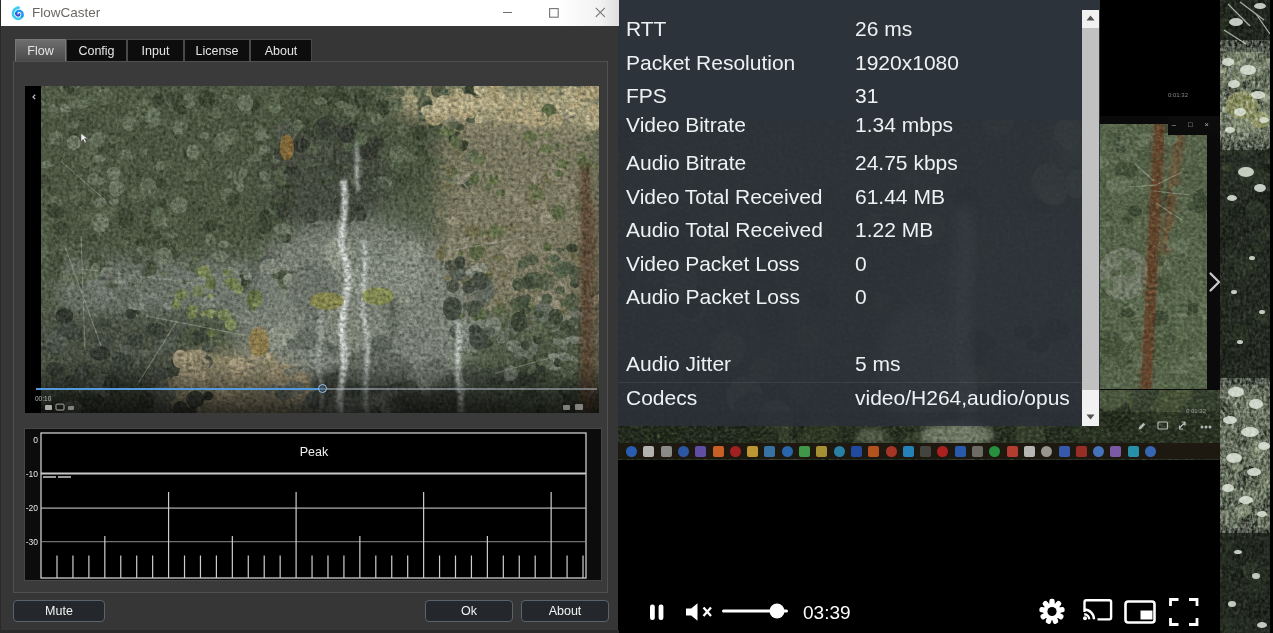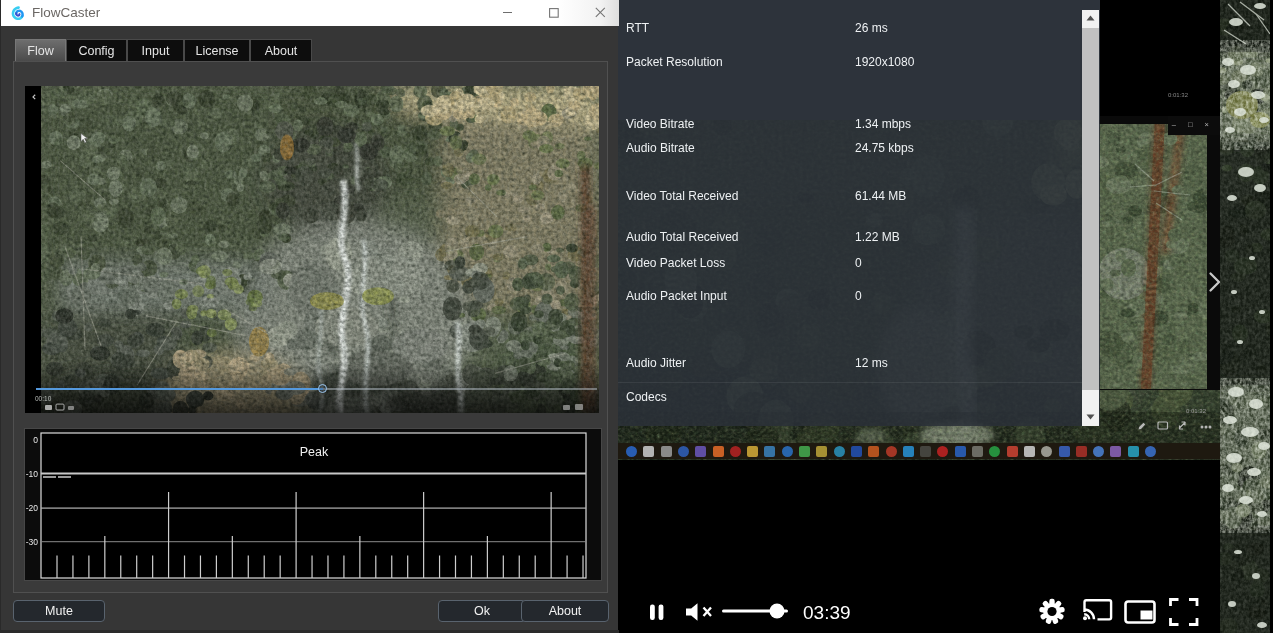--- a/index.html
+++ b/index.html
@@ -627,31 +627,32 @@
         <g transform="translate(551,6)" fill="none" stroke="#fff" stroke-width="2.8">
           <path d="M1.5 8 v-6.5 h8"></path>
           <path d="M20 1.5 h8 v6.5"></path>
           <path d="M28 20 v6.5 h-8"></path>
           <path d="M9.5 26.5 h-8 v-6.5"></path>
         </g>
       </svg></div>
 
   <div class="abs" id="stats" style="left:618px;top:0;width:481.5px;height:425.5px;background:rgba(42,48,56,0.87);color:#eef1f3;">
     <div class="abs" style="left:0;top:0;width:100%;height:120px;background:#2d333b;"></div>
-    <div id="statrows" class="abs" style="left:0;top:0;width:100%;height:100%;font-size:12px;">
+    <div id="statrows" class="abs" style="left:0;top:0;width:100%;height:100%;font-size:21px;">
         <div class="srow" style="top:12px"><span>RTT</span><span class="v">26 ms</span></div>
         <div class="srow" style="top:45.5px"><span>Packet Resolution</span><span class="v">1920x1080</span></div>
+        <div class="srow" style="top:79px"><span>FPS</span><span class="v">31</span></div>
         <div class="srow" style="top:108px"><span>Video Bitrate</span><span class="v">1.34 mbps</span></div>
-        <div class="srow" style="top:132px"><span>Audio Bitrate</span><span class="v">24.75 kbps</span></div>
+        <div class="srow" style="top:146px"><span>Audio Bitrate</span><span class="v">24.75 kbps</span></div>
         <div class="srow" style="top:179.5px"><span>Video Total Received</span><span class="v">61.44 MB</span></div>
-        <div class="srow" style="top:221px"><span>Audio Total Received</span><span class="v">1.22 MB</span></div>
+        <div class="srow" style="top:213px"><span>Audio Total Received</span><span class="v">1.22 MB</span></div>
         <div class="srow" style="top:246.5px"><span>Video Packet Loss</span><span class="v">0</span></div>
-        <div class="srow" style="top:280px"><span>Audio Packet Input</span><span class="v">0</span></div>
-        <div class="srow" style="top:347px"><span>Audio Jitter</span><span class="v">12 ms</span></div>
-        <div class="srow" style="top:380.5px"><span>Codecs</span></div>
+        <div class="srow" style="top:280px"><span>Audio Packet Loss</span><span class="v">0</span></div>
+        <div class="srow" style="top:347px"><span>Audio Jitter</span><span class="v">5 ms</span></div>
+        <div class="srow" style="top:380.5px"><span>Codecs</span><span class="v">video/H264,audio/opus</span></div>
       </div>
     <div class="abs" style="left:0;top:382px;width:464px;height:1px;background:rgba(255,255,255,0.07);"></div>
 
     <div class="abs" style="left:464px;top:10px;width:17px;height:415.5px;background:#f1f1f1;">
       <svg width="17" height="17" style="position:absolute;top:0;left:0;">
           <path d="M4.5 10.5 L8.5 5.5 L12.5 10.5 Z" fill="#505050"></path>
         </svg>
       <div style="position:absolute;left:0;top:18px;width:17px;height:362px;background:#c1c1c1;"></div>
       <svg width="17" height="17" style="position:absolute;bottom:1px;left:0;">
           <path d="M4.5 6.5 L12.5 6.5 L8.5 11.5 Z" fill="#505050"></path>
@@ -1844,21 +1845,21 @@
             <rect x="493.65999999999997" y="126.5" width="1.2" height="22.5" fill="#cdcdcd"></rect>
             <rect x="509.59999999999997" y="126.5" width="1.2" height="22.5" fill="#cdcdcd"></rect>
             <rect x="525.54" y="63" width="1.2" height="86" fill="#cdcdcd"></rect>
             <rect x="541.4799999999999" y="126.5" width="1.2" height="22.5" fill="#cdcdcd"></rect>
             <rect x="557.42" y="126.5" width="1.2" height="22.5" fill="#cdcdcd"></rect>
           </g>
       </svg>
     </div>
 
     <div class="abs btn" style="left:12px;top:600px;width:92px;">Mute</div>
-    <div class="abs btn" style="left:424px;top:600px;width:88px;margin-left:13px;">Ok</div>
+    <div class="abs btn" style="left:424px;top:600px;width:88px;">Ok</div>
     <div class="abs btn" style="left:520px;top:600px;width:88px;">About</div>
     <div class="abs" style="left:0;top:630px;width:618px;height:3px;background:#2a2a2a;"></div>
   </div>
 
 </div>
 
 <style>
 .btn{height:22px;background:#24282d;border:1px solid #59636e;border-radius:4px;
      color:#f2f2f2;font-size:12.5px;text-align:center;line-height:20px;}
 #tabs .tab{display:inline-block;height:23px;line-height:23px;padding:0 14px;

